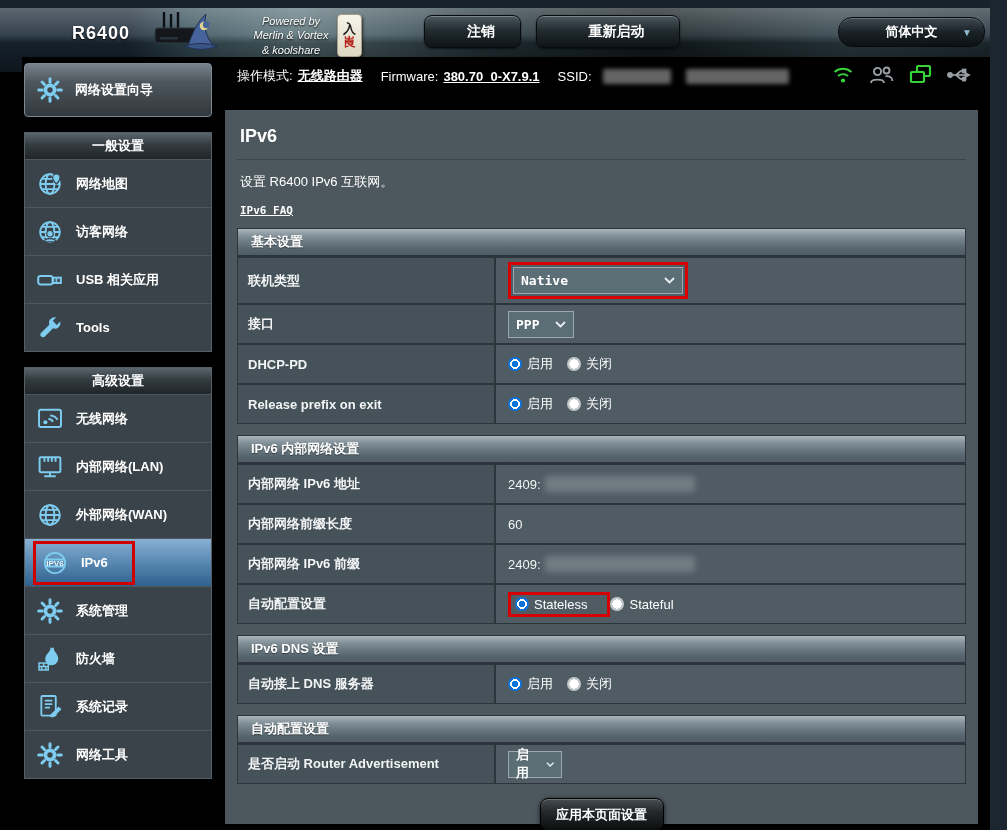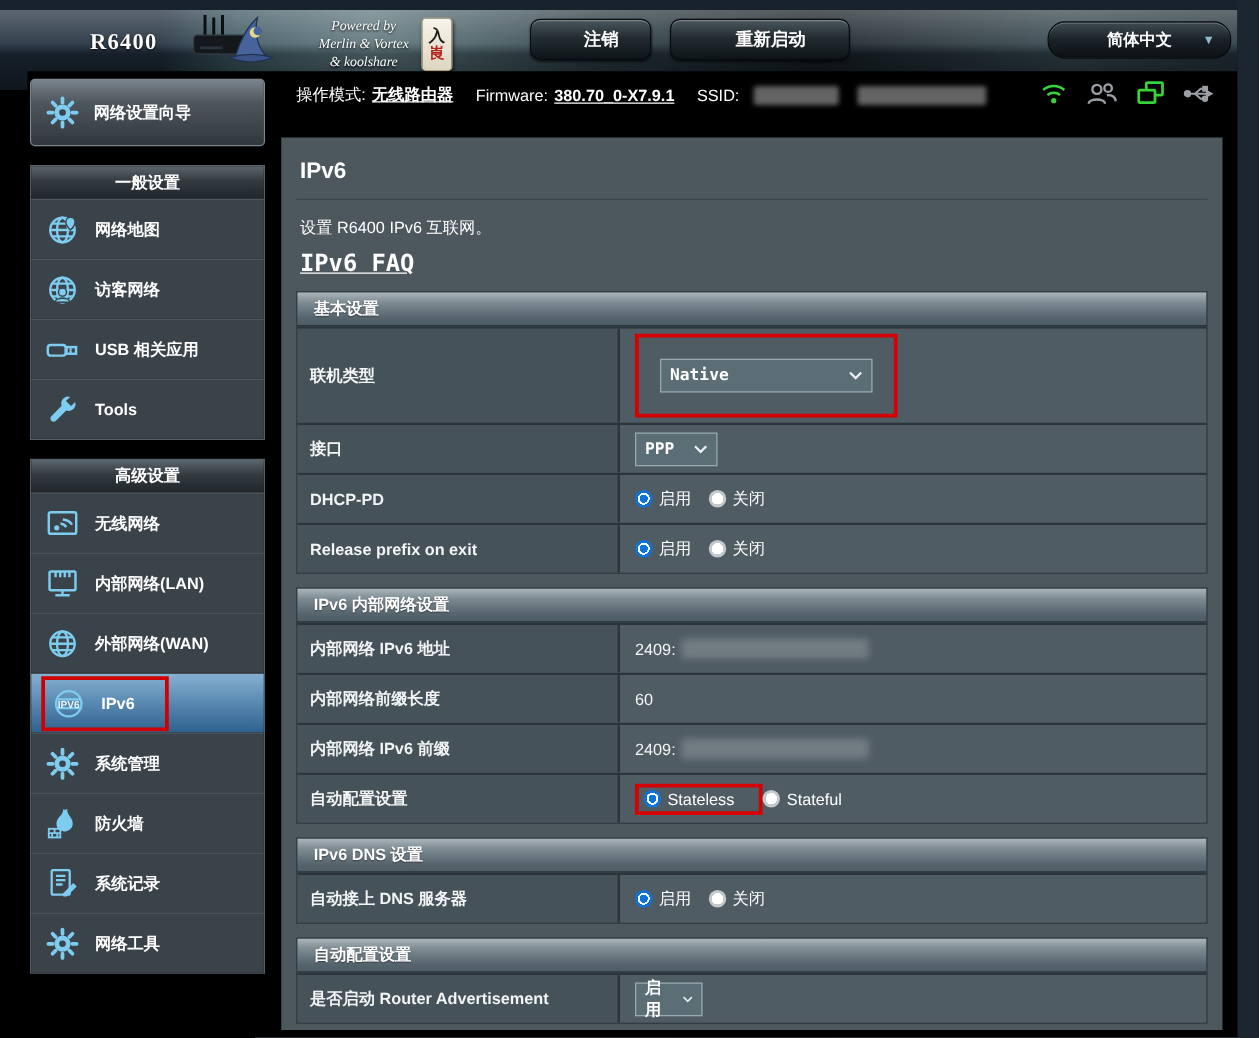--- a/index.html
+++ b/index.html
@@ -7,21 +7,20 @@
   body { position:relative; background:#000; font-family:"Liberation Sans","DejaVu Sans",sans-serif; overflow:hidden; }
 
   .navy-top { position:absolute; left:0; top:0; right:0; height:8px; background:#18222d; }
   .navy-right { position:absolute; right:0; top:0; width:17px; bottom:0; background:#1b2631; z-index:5; }
 
   
   .banner { position:absolute; left:0; top:8px; width:990px; height:64px;
     background:
       linear-gradient(180deg, rgba(255,255,255,.28) 0, rgba(255,255,255,.10) 42%, rgba(0,0,0,.28) 55%, rgba(0,0,0,.5) 100%),
       linear-gradient(90deg,#1d2c3a 0%,#1d2c3a 13%,#3a545e 19%,#5d757c 30%,#2a3c44 48%,#141d22 66%,#31434b 86%,#23333b 100%);
-    font-family: Liberation Serif, serif;
   }
   .brand { position:absolute; left:72px; top:15px; font-size:18px; font-weight:bold; color:#fff; letter-spacing:1px; text-shadow:0 1px 2px #000; }
   .router-logo { position:absolute; left:148px; top:0px; }
   .powered { position:absolute; left:236px; top:6px; width:110px; font-style:italic; font-size:11px; line-height:1.3; color:#fff; text-align:center; text-shadow:0 1px 2px #000; }
   .tile { position:absolute; left:337px; top:6px; width:25px; height:43px; background:linear-gradient(180deg,#f7f4ea,#dcd6c2); border:1px solid #a89f86; border-radius:4px; display:flex; flex-direction:column; align-items:center; justify-content:center; box-shadow:1px 2px 3px rgba(0,0,0,.6); }
   .tile .t1 { color:#1a1a1a; font-size:13px; font-weight:bold; line-height:1.1; }
   .tile .t2 { color:#b5221c; font-size:12px; font-weight:bold; line-height:1.1; }
   .top-btn { position:absolute; top:7px; height:33px; border-radius:8px; color:#fff; font-weight:bold; font-size:14px;
     background:linear-gradient(180deg,#4a575e 0,#232c31 45%,#0e1417 100%); border:1px solid #070b0d;
     box-shadow: inset 0 1px 0 rgba(255,255,255,.28), 0 1px 2px rgba(0,0,0,.6); cursor:pointer; font-family:inherit;padding-left:17px; }
@@ -56,34 +55,34 @@
   .menu-item.selected { background:linear-gradient(180deg,#87b0d2 0,#5d8cb4 45%,#2f618f 100%); }
   .hlwrap { display:flex; align-items:center; gap:9px; }
   .menu-item.selected .hlwrap { border:3px solid #cf0000; padding:2px 24px 2px 2px; }
   .icon-badge { width:34px; height:34px; display:flex; align-items:center; justify-content:center; flex:none; }
 
   
   .content { position:absolute; left:225px; top:110px; width:753px; height:714px; background:#4d585e; padding:14px 12px 0 12px; color:#fff; z-index:2; }
   .content h1 { font-size:18px; font-weight:bold; margin:2px 0 12px 3px; }
   .content hr { border:none; border-top:1px solid #3a454b; margin:0 0 13px 0; }
   .desc { font-size:13px; margin:0 0 9px 3px; }
-  .faq { display:inline-block; font-family:"DejaVu Sans Mono","Liberation Mono",monospace; font-size:19px; font-weight:bold; color:#fff; text-decoration:underline; margin:0 0 11px 3px; cursor:pointer; }
+  .faq { display:inline-block; font-family:"DejaVu Sans Mono","Liberation Mono",monospace; font-size:11px; font-weight:bold; color:#fff; text-decoration:underline; margin:0 0 11px 3px; cursor:pointer; }
 
   .tbl { border:1px solid #2b353b; margin-bottom:11px; }
   .tbl-h { height:27px; background:linear-gradient(180deg,#aab4bb 0,#7e8c94 30%,#55646d 78%,#4d5c65 100%);
     border-bottom:1px solid #2b353b; display:flex; align-items:center; padding-left:13px;
     color:#fff; font-weight:bold; font-size:13px; text-shadow:0 1px 1px rgba(0,0,0,.45); }
   .row { display:flex; border-top:2px solid #2b353b; }
   .row:first-of-type { border-top:none; }
   .cell-l { width:256px; background:#46525a; padding:0 10px; display:flex; align-items:center; min-height:38px; font-size:13px; font-weight:bold; color:#f2f4f5; flex:none; }
   .cell-v { flex:1; background:#4f5c64; border-left:2px solid #2b353b; padding:4px 12px; display:flex; align-items:center; min-height:38px; font-size:13px; }
 
   .select { background:#5b6e76; border:1px solid #9aa9b0; color:#fff; font-family:"DejaVu Sans Mono","Liberation Mono",monospace;
     font-size:13px; font-weight:bold; height:27px; display:inline-flex; align-items:center; justify-content:space-between; padding:0 7px; gap:10px; cursor:pointer; }
-  .hl-box { border:3px solid #d60000; padding:17px; display:inline-flex; align-items:center; }
+  .hl-box { border:3px solid #d60000; padding:2px; display:inline-flex; align-items:center; }
   .hl-box.radio-hl { padding:2px 6px 2px 4px; }
   .radio-opt { display:inline-flex; align-items:center; cursor:pointer; }
   .radio { width:14px; height:14px; border-radius:50%; display:inline-block; flex:none; }
   .radio.on  { background:radial-gradient(circle,#0d72da 0 3.2px,#ffffff 3.2px 4.8px,#0d72da 4.8px 7px); }
   .radio.off { background:radial-gradient(circle,#ffffff 0 4.6px,#c3c8cb 4.6px 7px); }
   .radio-label { font-size:13px; color:#fff; margin:0 14px 0 5px; }
   .val-text { color:#f2f4f5; }
   .vredact { width:150px; height:16px; background:#727c83; border-radius:2px; filter:blur(3px); margin-left:4px; display:inline-block; }
 
   .apply { display:block; margin:14px auto 0; width:124px; height:33px; border-radius:8px;

